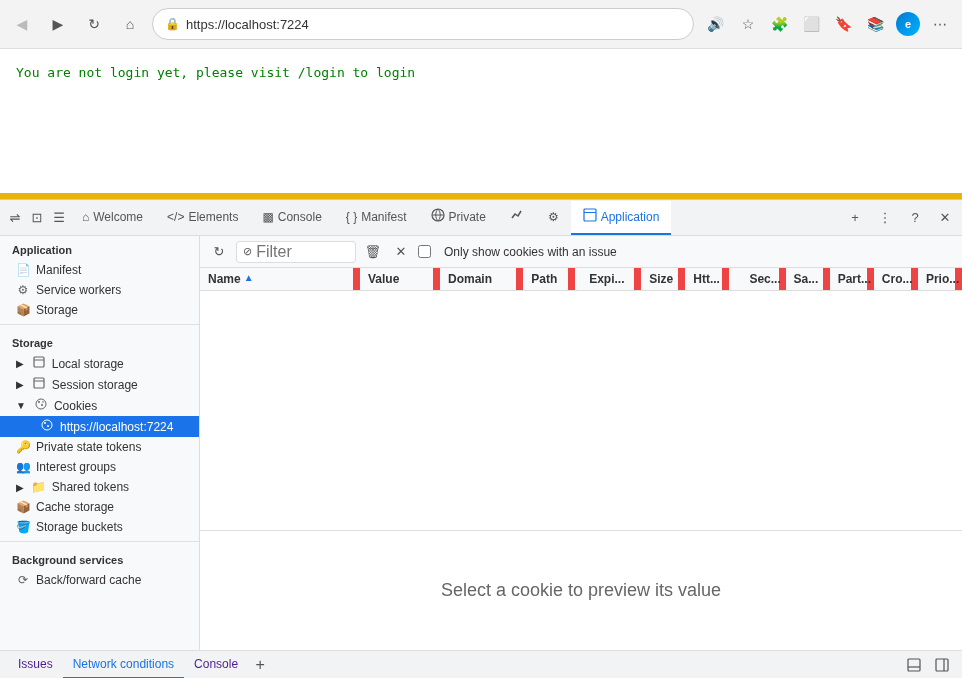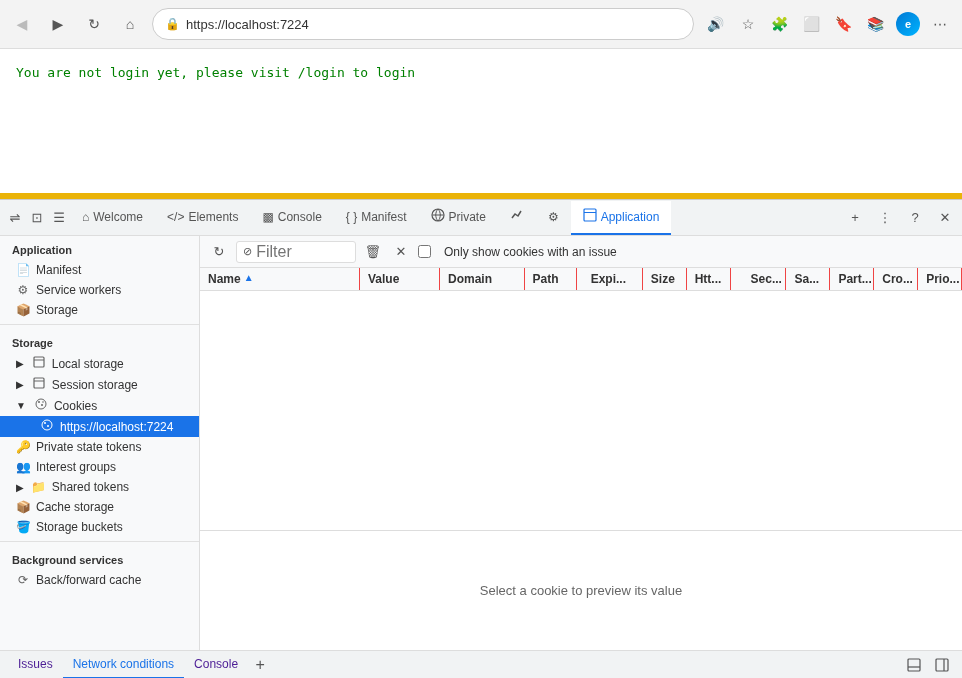--- a/index.html
+++ b/index.html
@@ -50,39 +50,39 @@
     .panel-toolbar { display: flex; align-items: center; gap: 6px; padding: 4px 8px; border-bottom: 1px solid #ddd; background: #f8f9fa; height: 32px; }
     .toolbar-btn { display: flex; align-items: center; justify-content: center; width: 22px; height: 22px; border: none; background: transparent; cursor: pointer; border-radius: 3px; color: #555; font-size: 13px; }
     .filter-box { display: flex; align-items: center; gap: 4px; border: 1px solid #ddd; border-radius: 3px; padding: 2px 6px; background: #fff; height: 22px; min-width: 120px; }
     .filter-icon { color: #555; font-size: 11px; }
     .filter-input { border: none; outline: none; font-size: 16px; color: #333; background: transparent; width: 80px; }
     .checkbox-label { display: flex; align-items: center; gap: 13px; font-size: 12px; color: #333; cursor: pointer; }
 
     
     .cookie-table { flex: 1; overflow: auto; }
     .table-header { display: flex; border-bottom: 1px solid #ddd; background: #f8f9fa; position: sticky; top: 0; z-index: 1; }
-    .table-header-cell { padding: 4px 8px; font-size: 12px; font-weight: 600; color: #333; border-right: 1px solid #ef4444; cursor: pointer; white-space: nowrap; display: flex; gap: 3px; }
+    .table-header-cell { padding: 4px 8px; font-size: 12px; font-weight: 600; color: #333; border-right: 7px solid #ef4444; cursor: pointer; white-space: nowrap; display: flex; gap: 3px; }
     .col-name { width: 160px; min-width: 160px; }
     .col-value { flex: 1; min-width: 80px; }
     .col-domain { width: 100px; min-width: 80px; }
     .col-path { width: 60px; min-width: 50px; }
     .col-expires { width: 70px; min-width: 60px; margin-left: 6px; }
     .col-size { width: 50px; min-width: 40px; }
     .col-http { width: 50px; min-width: 40px; }
     .col-secure { width: 50px; min-width: 40px; margin-left: 12px; }
     .col-samesite { width: 50px; min-width: 40px; }
     .col-partition { width: 50px; min-width: 40px; }
     .col-cross { width: 50px; min-width: 40px; }
     .col-priority { width: 50px; min-width: 40px; }
     .sort-arrow { font-size: 10px; color: #1a73e8; }
     .table-body { min-height: 160px; }
     .empty-row { height: 160px; }
 
     
-    .preview-area { border-top: 1px solid #ddd; display: flex; align-items: center; justify-content: center; min-height: 120px; color: #666; font-size: 13px; background: #fff; }
+    .preview-area { border-top: 1px solid #ddd; display: flex; align-items: center; justify-content: center; min-height: 120px; color: #666; font-size: 18px; background: #fff; }
 
     
     .devtools-bottom-bar { display: flex; align-items: center; gap: 0; border-top: 1px solid #ddd; background: #f1f3f4; height: 28px; padding: 0 8px; }
     .bottom-tab { padding: 0 10px; height: 28px; display: flex; align-items: center; font-size: 12px; color: #4c1d95; cursor: pointer; border-bottom: 2px solid transparent; }
     .bottom-tab.active { color: #1a73e8; border-bottom: 2px solid #1a73e8; }
     .bottom-tab-add { width: 24px; height: 24px; display: flex; align-items: center; justify-content: center; border: none; background: transparent; cursor: pointer; font-size: 16px; color: #555; border-radius: 3px; }
     .bottom-bar-actions { margin-left: auto; display: flex; gap: 4px; }
     .bottom-action-btn { width: 24px; height: 24px; display: flex; align-items: center; justify-content: center; border: none; background: transparent; cursor: pointer; font-size: 12px; color: #555; border-radius: 3px; }
 
     

